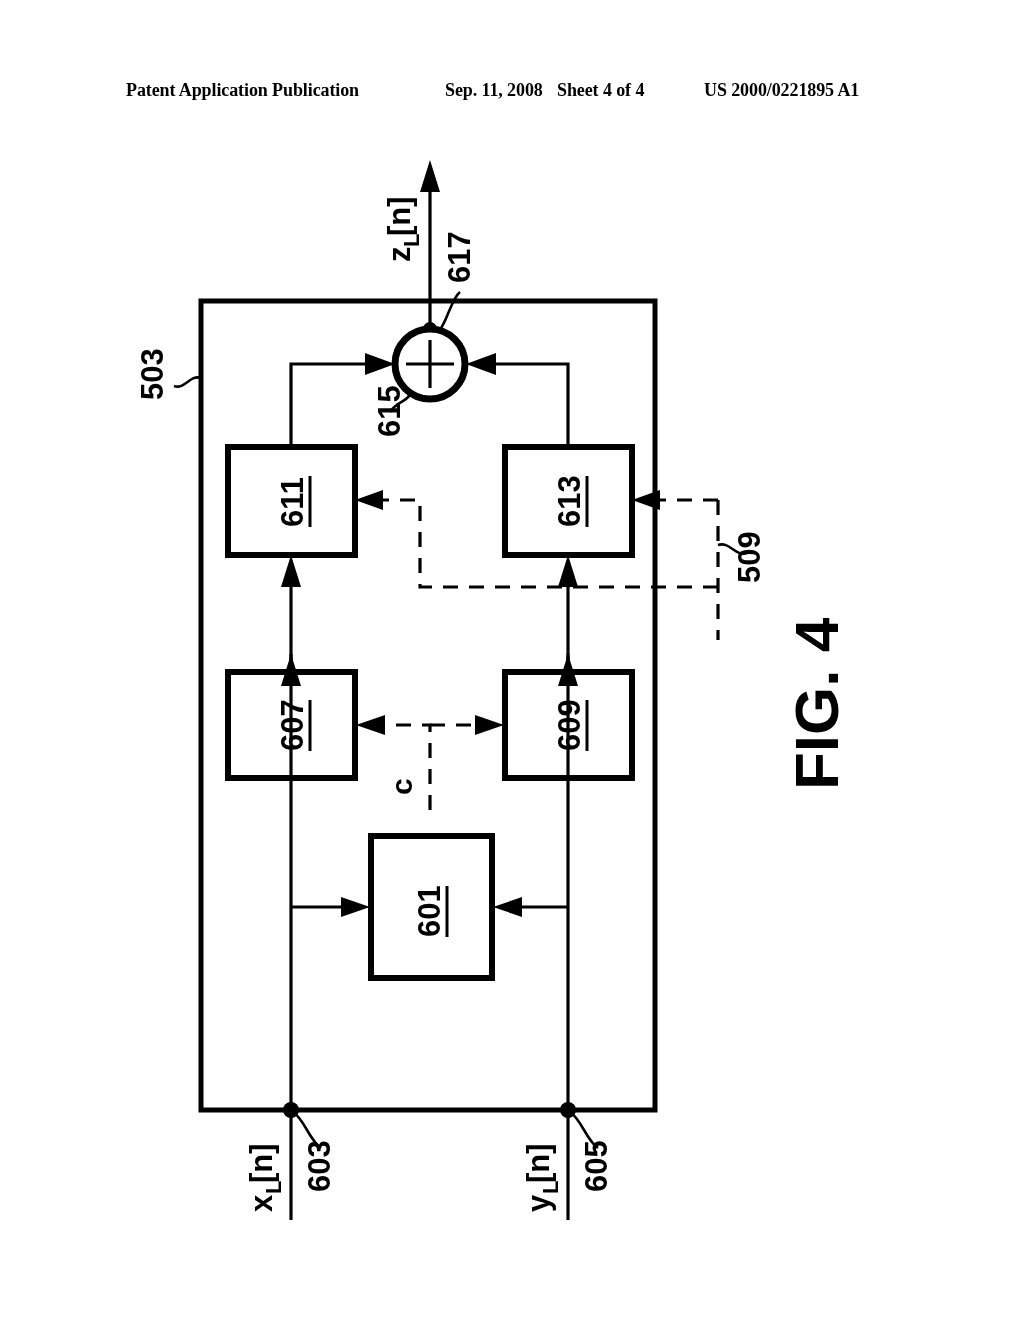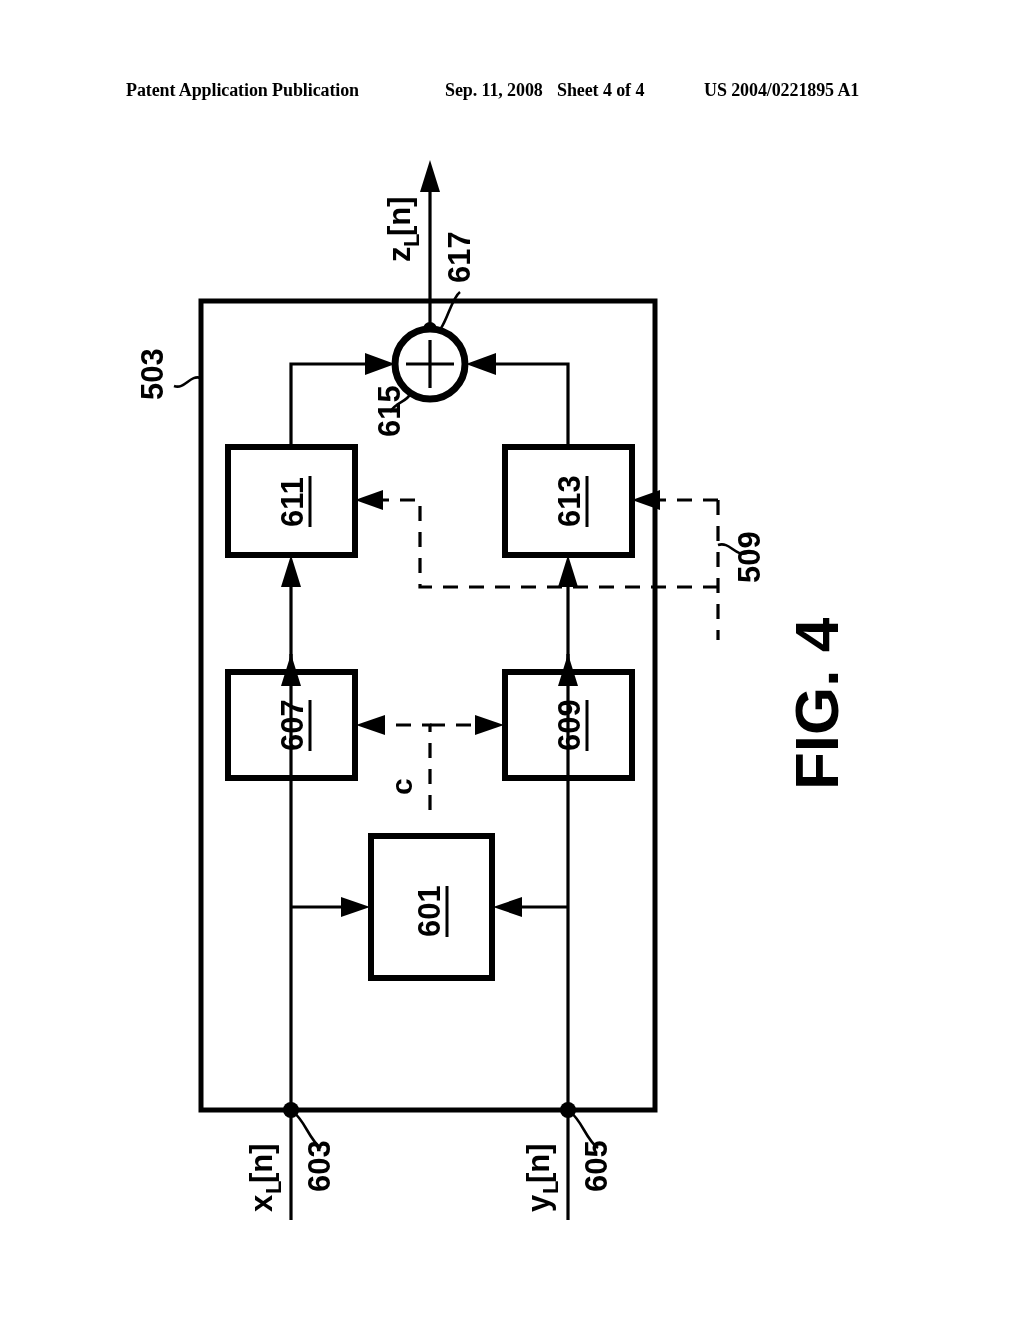--- a/index.html
+++ b/index.html
@@ -157,21 +157,21 @@
 </style>
 </head>
 <body>
 
 <div id="page">
 
   <div id="pub-header">
     <span class="h-pub">Patent Application Publication</span>
     <span class="h-date">Sep. 11, 2008</span>
     <span class="h-sheet">Sheet 4 of 4</span>
-    <span class="h-num">US 2004/0221895 A1</span>
+    <span class="h-num">US 2000/0221895 A1</span>
   </div>
 
   <div id="figure">
     <svg id="diagram" viewBox="0 0 1024 1320" xmlns="http://www.w3.org/2000/svg">
 
       <rect class="outer-box" x="201" y="301" width="454" height="809"></rect>
 
       <path class="lead-line" d="M 201 378 C 190 374 185 390 174 386"></path>
       <text class="lbl" transform="translate(163,400) rotate(-90)">503</text>
 

